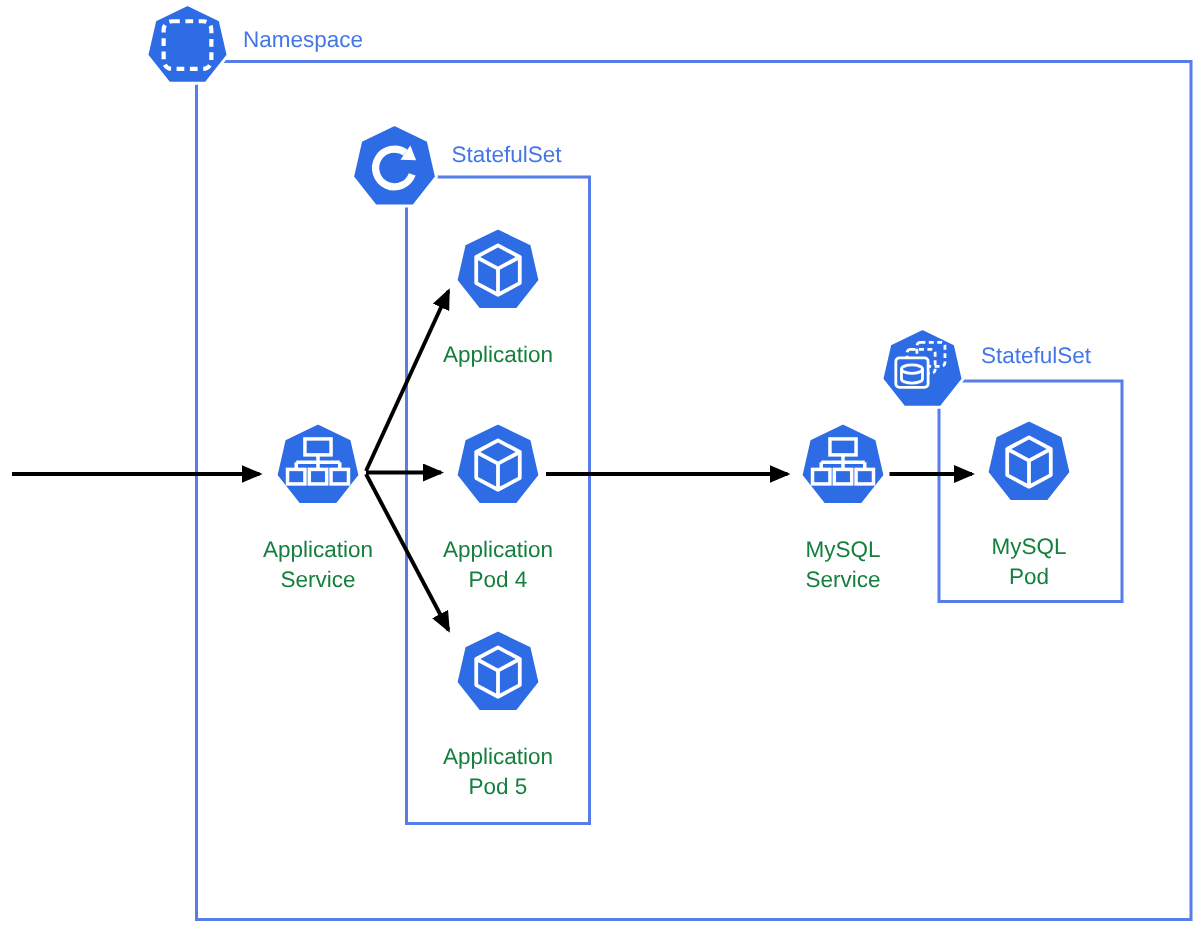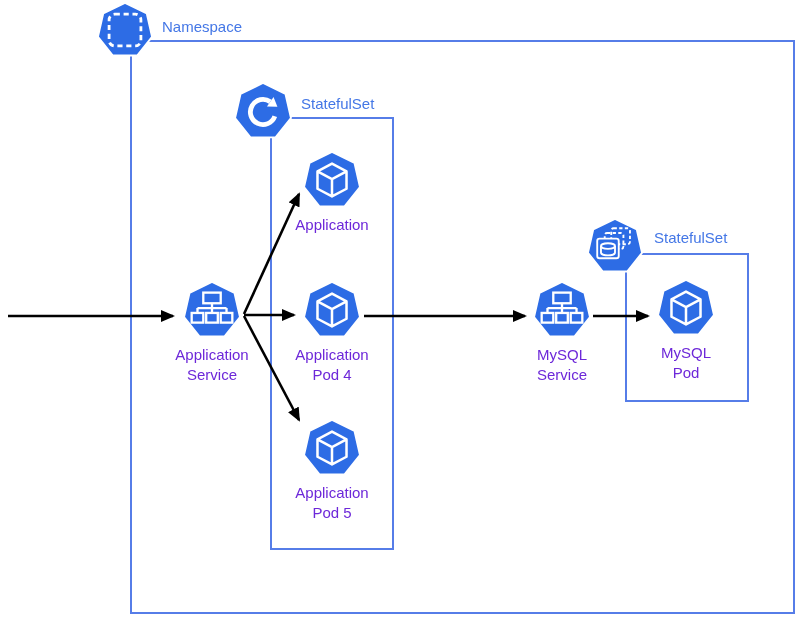--- a/index.html
+++ b/index.html
@@ -9,21 +9,21 @@
   }
   .boundary{
     position:absolute;border:2px solid #567de8;background:transparent;z-index:1;
   }
   .boundary-label{
     position:absolute;color:#4477e6;font-size:15px;white-space:nowrap;z-index:4;
   }
   .corner-icon{position:absolute;z-index:3;line-height:0;}
   .node{position:absolute;width:110px;text-align:center;z-index:3;}
   .node svg{display:block;margin:0 auto;}
-  .caption{margin-top:4px;color:#6d28d9;font-size:15px;line-height:1.35;}
+  .caption{margin-top:16px;color:#15803d;font-size:15px;line-height:1.35;}
   .caption span{display:block;}
   #arrow-layer{position:absolute;left:0;top:0;z-index:2;pointer-events:none;}
 </style>
 </head>
 <body>
 
 <div id="canvas">
 
   <div class="boundary" style="left:130px;top:40px;width:661px;height:570px;"></div>
   <div class="boundary" style="left:270px;top:117px;width:120px;height:429px;"></div>

